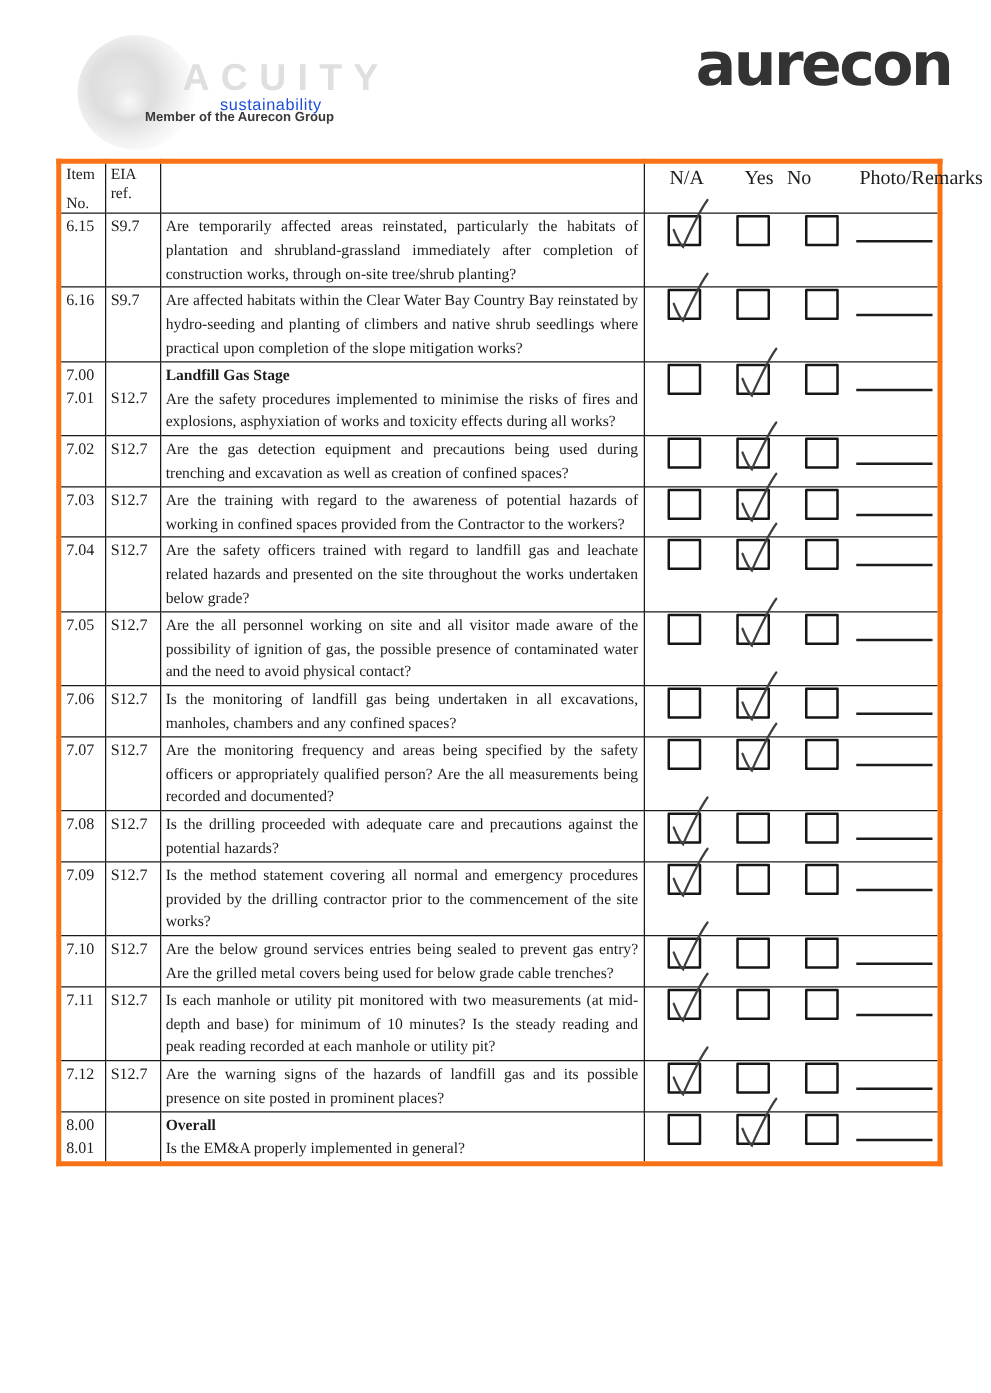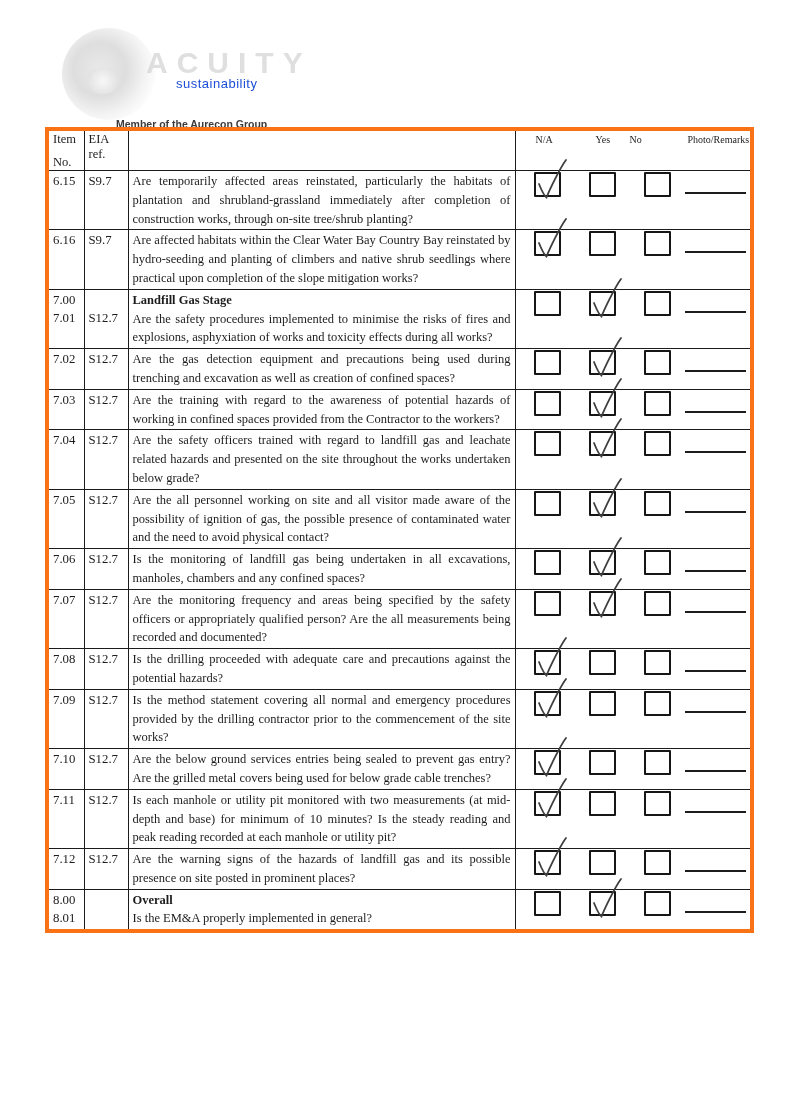--- a/index.html
+++ b/index.html
@@ -19,21 +19,21 @@
   }
   .ghost-name {
     position:absolute; left:88px; top:24px; font-family:"Liberation Sans","DejaVu Sans",sans-serif;
     font-weight:bold; font-size:30px; letter-spacing:9px; color:#dcdcdc; opacity:0.9;
   }
   .sub-name {
     position:absolute; left:118px; top:54px; font-family:"Liberation Sans","DejaVu Sans",sans-serif;
     font-size:13px; color:#1d4ed8; letter-spacing:0.5px;
   }
   .tagline {
-    position:absolute; left:58px; top:96px; font-family:"Liberation Sans","DejaVu Sans",sans-serif;
+    position:absolute; left:58px; top:66px; font-family:"Liberation Sans","DejaVu Sans",sans-serif;
     font-size:10.5px; font-weight:bold; color:#3a3a3a;
   }
   .brand-right {
     position:absolute; right:32px; top:28px; font-family:"DejaVu Sans","Liberation Sans",sans-serif;
     font-weight:800; font-size:48px; line-height:1; color:#333333; letter-spacing:-2px;
   }
   
   .doc-title {
     position:absolute; left:45px; top:105px; width:710px; text-align:center;
     font-weight:bold; font-size:15.5px; white-space:nowrap;
@@ -43,21 +43,21 @@
   table.checklist { border-collapse:collapse; table-layout:fixed; width:705px; border:4px solid #f97316; }
   table.checklist td { border:1.5px solid #1b1b1b; vertical-align:top; padding:1px 4px; }
   .col-item { width:37px; }
   .col-eia  { width:44px; }
   .col-q    { width:387px; }
   .col-chk  { width:237px; }
   .hdr td { height:36px; font-size:12.5px; }
   .hdr .hdr-item div { line-height:14px; }
   .hdr .hdr-item .l2 { margin-top:9px; }
   .hdr-chk { position:relative; padding:0; }
-  .hdr-chk span { position:absolute; top:3px; font-size:10px; }
+  .hdr-chk span { position:absolute; top:3px; font-size:16px; }
   .hl-na    { left:20px; }
   .hl-yes   { left:80px; }
   .hl-no    { left:114px; }
   .hl-photo { left:172px; }
   td.c-item, td.c-eia { font-size:12.8px; line-height:18.5px; padding-left:3px; }
   td.c-q { font-size:12.5px; line-height:18.8px; text-align:justify; padding:1px 6px 2px 6px; }
   td.c-q .section-title { font-weight:bold; text-align:left; }
   td.c-checks { vertical-align:middle; padding:4px 0; }
   .section-spacer { height:18.5px; }
   .checks-wrap { display:flex; align-items:center; }
@@ -89,20 +89,21 @@
 <div class="page">
 
   <div class="brand-left">
     <div class="stamp">
         <div class="stamp-inner"></div>
       </div>
     <div class="ghost-name">ACUITY</div>
     <div class="sub-name">sustainability</div>
     <div class="tagline">Member of the Aurecon Group</div>
   </div>
+  <div class="brand-right">aurecon</div>
 
 
   <div class="table-wrap">
     <table class="checklist">
       <colgroup>
         <col class="col-item">
           <col class="col-eia">
           <col class="col-q">
           <col class="col-chk">
       </colgroup>

